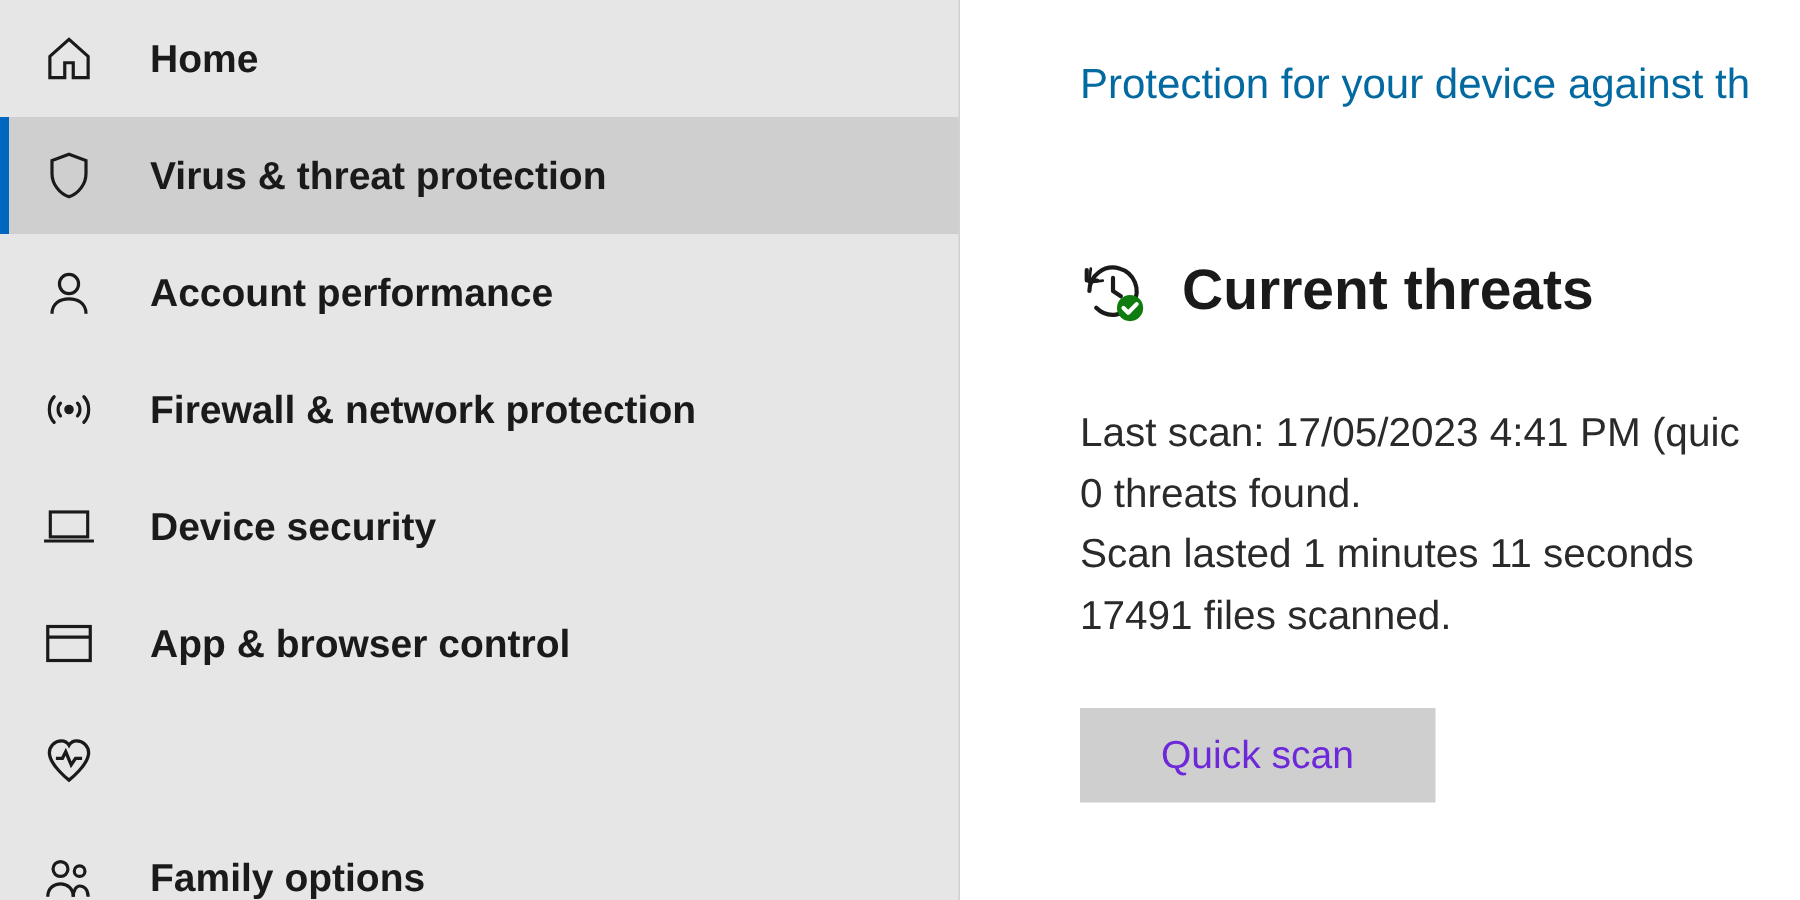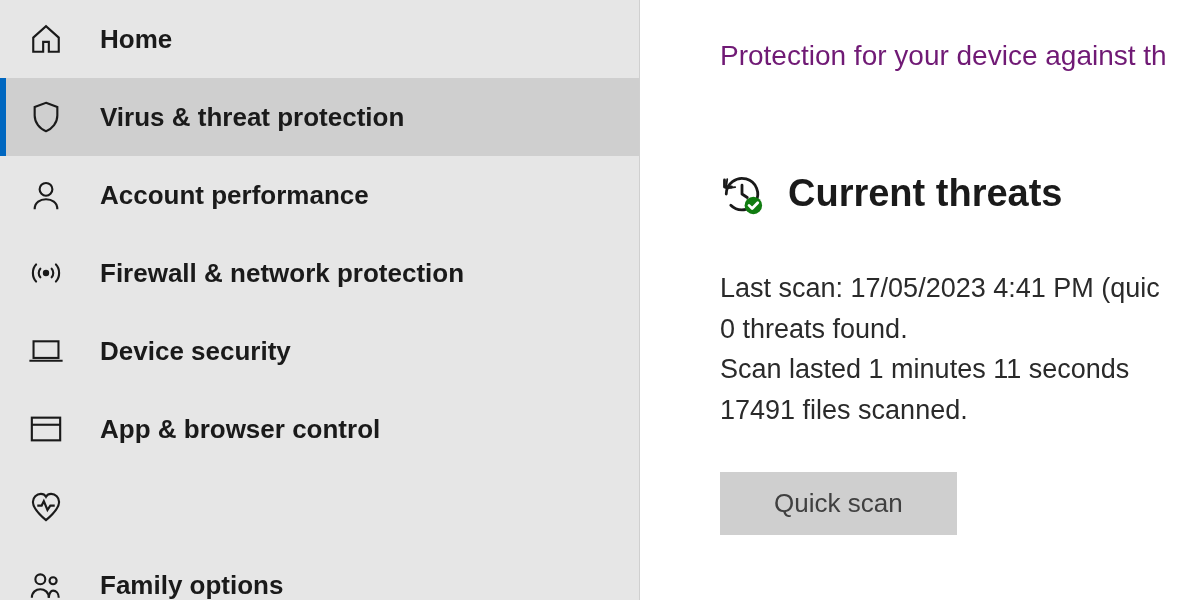--- a/index.html
+++ b/index.html
@@ -54,26 +54,27 @@
       font-weight: 700;
     }
     .main {
       flex: 1;
       padding: 40px 0 0 80px;
       background: #ffffff;
       overflow: hidden;
     }
     .page-subtitle {
       font-size: 28px;
-      color: #701a75;
+      color: #0369a1;
       margin-bottom: 100px;
       white-space: nowrap;
     }
     .section-header {
       display: flex;
+      align-items: center;
       margin-bottom: 52px;
     }
     .section-icon {
       width: 44px;
       height: 44px;
       display: inline-flex;
       align-items: center;
       justify-content: center;
       margin-right: 24px;
     }
@@ -88,21 +89,21 @@
       line-height: 1.5;
       white-space: nowrap;
     }
     .btn {
       display: inline-block;
       margin-top: 42px;
       background: #cfcfcf;
       border: none;
       padding: 16px 54px;
       font-size: 26px;
-      color: #404040;
+      color: #6d28d9;
       cursor: pointer;
       font-family: inherit;
     }
   </style>
 </head>
 <body>
 
 <nav class="sidebar">
 
   <div class="sidebar-item">

